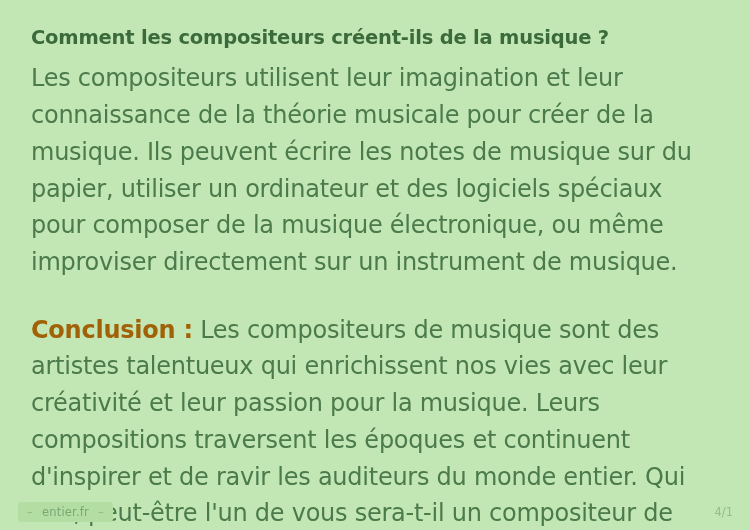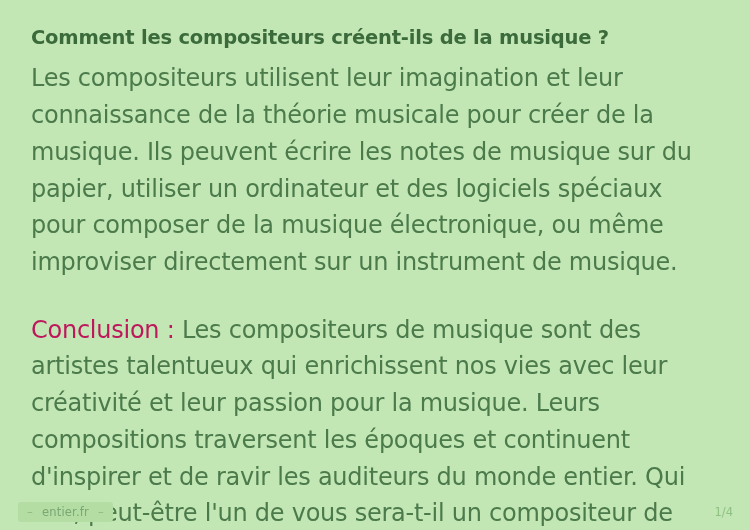--- a/index.html
+++ b/index.html
@@ -35,22 +35,22 @@
     font-size: 24px;
     color: #4b7a4b;
     line-height: 1.53;
     margin: 0;
     letter-spacing: -0.25px;
   }
   .para.second {
     margin-top: 31px;
   }
   .para .lead {
-    font-weight: normal;
-    color: #be185d;
+    font-weight: bold;
+    color: #a16207;
   }
   .footer {
     position: absolute;
     left: 0;
     bottom: 6px;
     width: 749px;
     height: 24px;
   }
   .badge {
     position: absolute;
@@ -100,14 +100,14 @@
   <p class="para second"><span class="lead">Conclusion :</span><span> Les compositeurs de musique sont des artistes talentueux qui enrichissent nos vies avec leur créativité et leur passion pour la musique. Leurs compositions traversent les époques et continuent d'inspirer et de ravir les auditeurs du monde entier. Qui sait, peut-être l'un de vous sera-t-il un compositeur de musique célèbre un jour !</span></p>
 
 </div>
 
 <div class="footer">
   <div class="badge">
     <span class="dash">–</span>
     <span>entier.fr</span>
     <span class="dash">–</span>
   </div>
-  <div class="page-num">1/4</div>
+  <div class="page-num">4/1</div>
 </div>
 
 </body></html>

